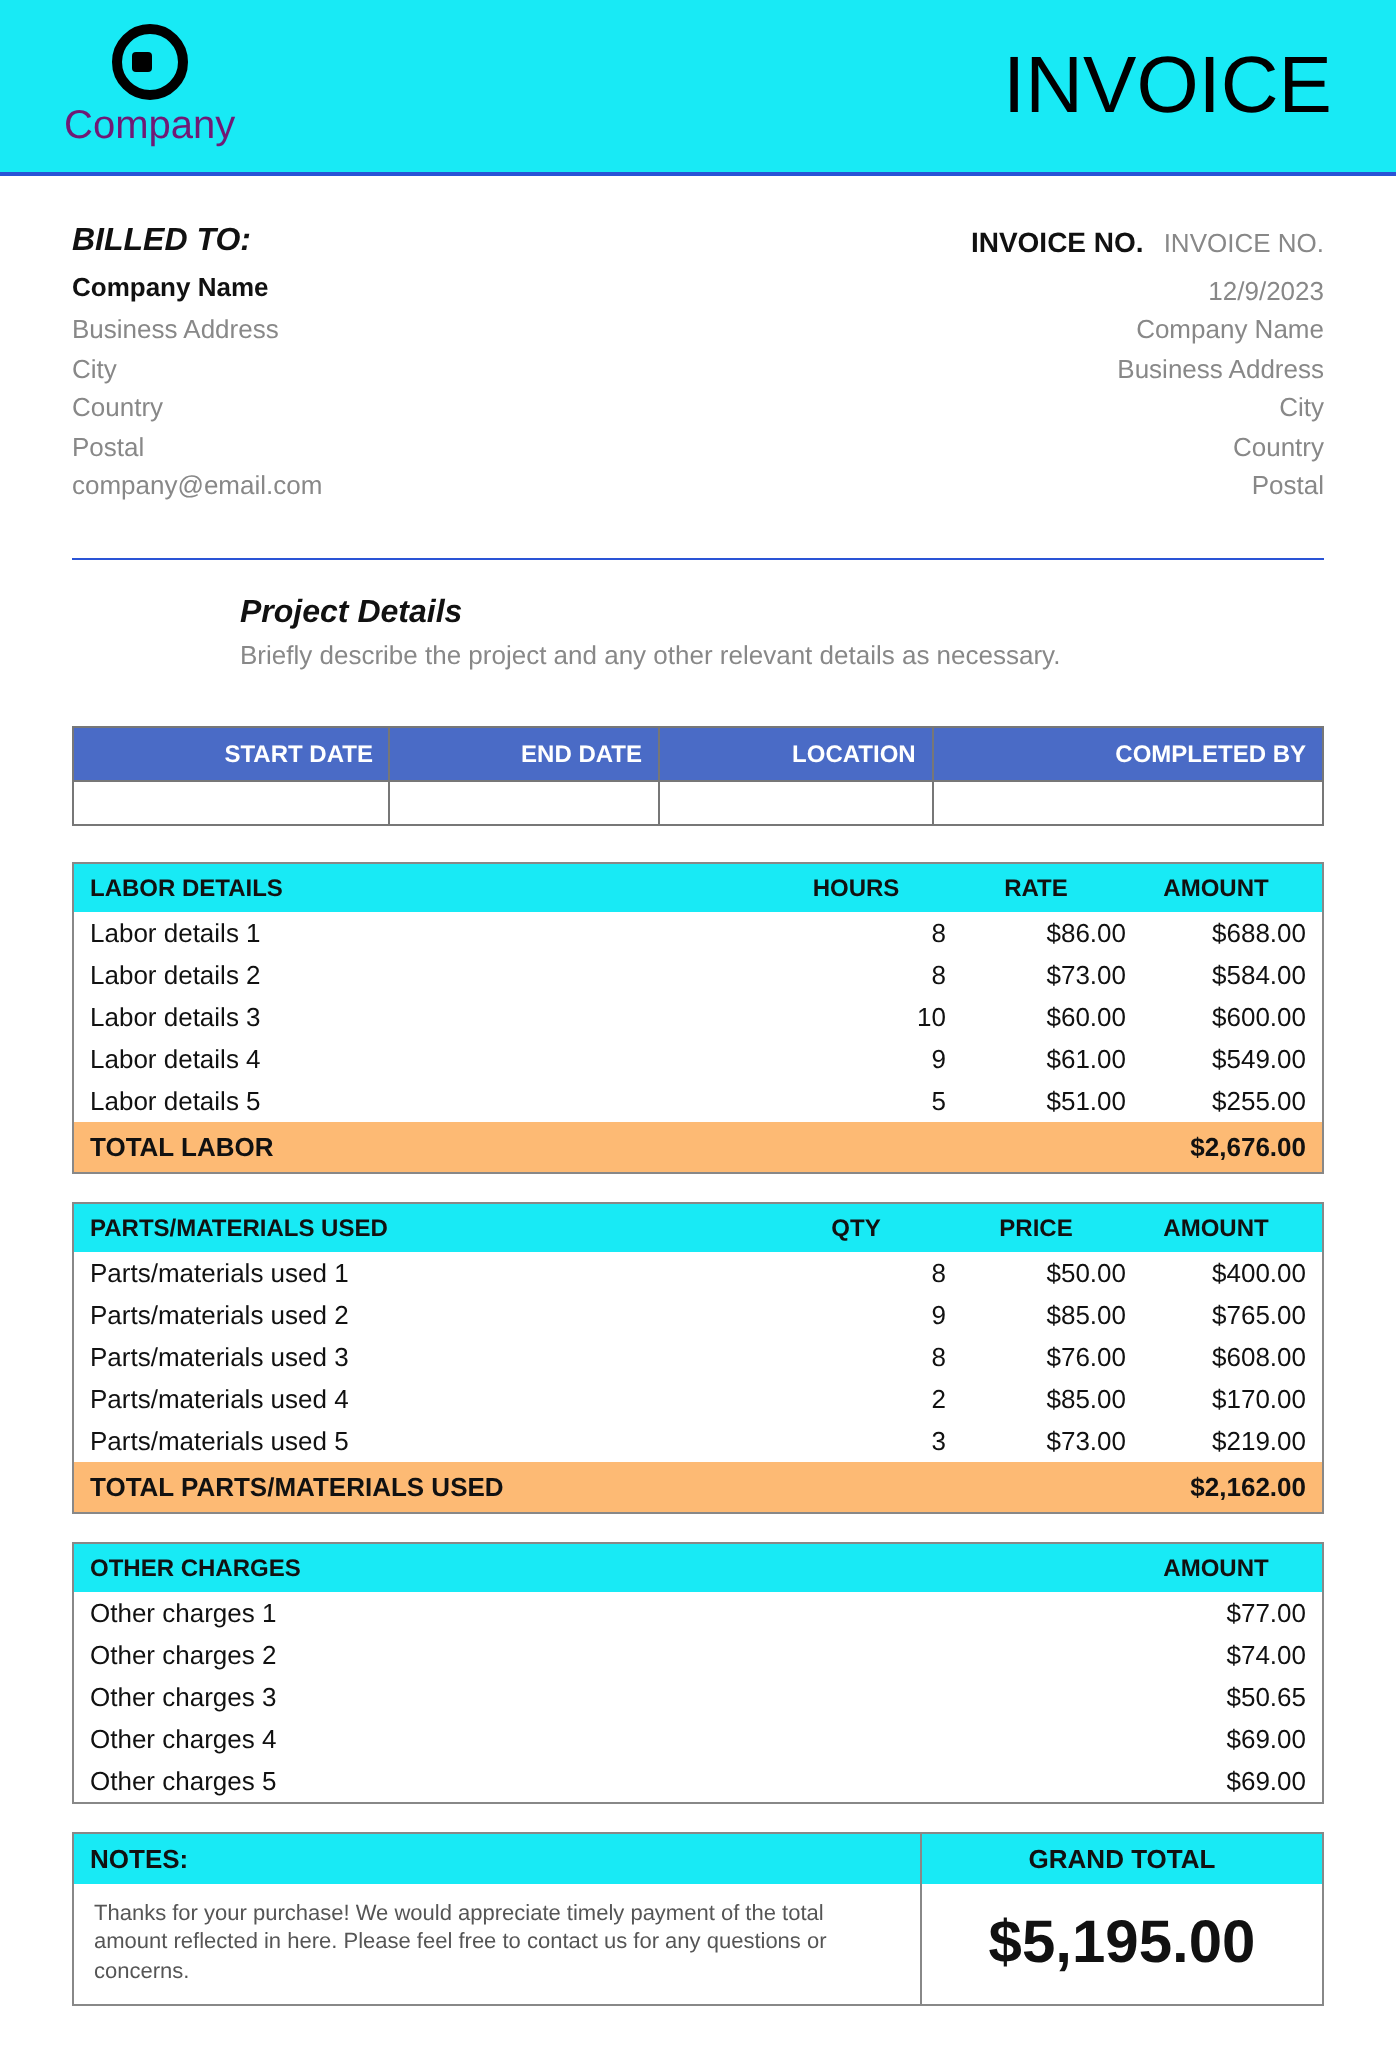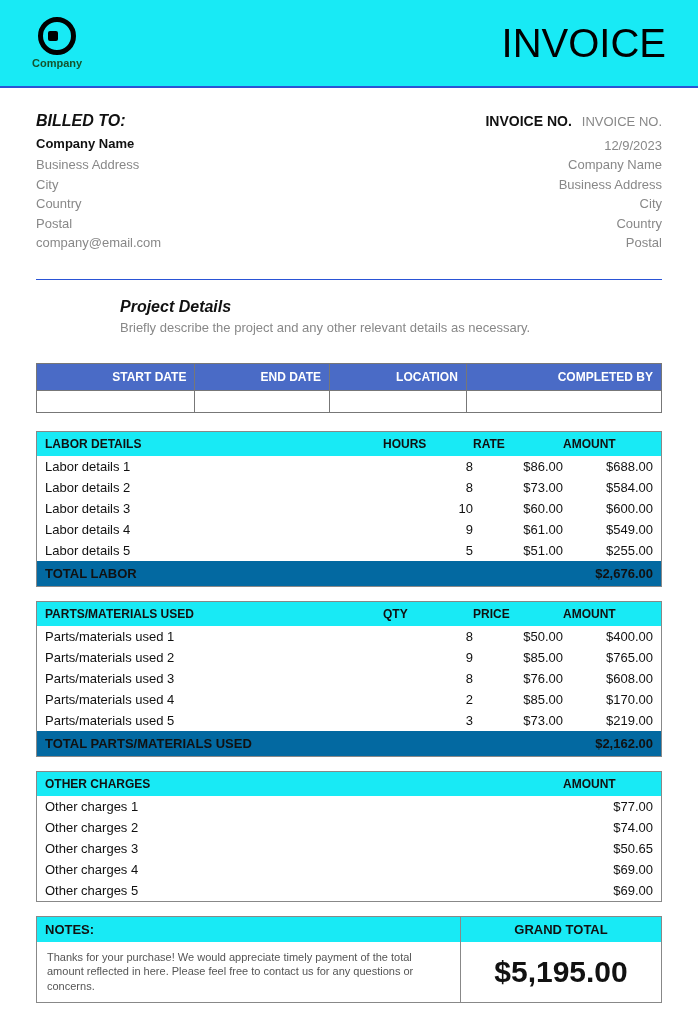--- a/index.html
+++ b/index.html
@@ -22,21 +22,21 @@
   .logo-wrap { display: flex; flex-direction: column; align-items: center; }
   .logo-circle {
     width: 38px; height: 38px; border-radius: 50%;
     border: 5px solid #000; display: flex; align-items: center; justify-content: center;
     margin-bottom: 2px;
   }
   .logo-inner {
     width: 10px; height: 10px; background: #000; border-radius: 2px;
     transform: translateX(-4px);
   }
-  .logo-text { font-weight: 700; font-size: 11px; color:#14532d; }
+  .logo-text { font-weight: 400; font-size: 20px; color:#701a75; }
   .invoice-title { font-weight: 400; font-size: 40px; color: #000; letter-spacing: 0px;}
   .main { padding: 24px 36px 20px 36px; }
   .info-row { display: flex; justify-content: space-between; }
   .billed { }
   .billed h3 { margin: 0 0 6px 0; font-size: 16px; font-weight: 800; font-style: italic; }
   .billed .company { font-weight: 700; font-size: 13px; margin-bottom: 4px;}
   .muted { color: #888; font-size: 13px; line-height: 1.5;}
   .inv-meta { text-align: right; }
   .inv-no-row { display:flex; gap:10px; justify-content:flex-end; align-items:baseline; margin-bottom:4px;}
   .inv-no-label { font-weight:800; font-size:14px;}
@@ -49,26 +49,26 @@
     background:#4a6bc6; color:#fff; text-align:right; font-size:12px;
     padding:6px 8px; border:1px solid #777; font-weight:800;
   }
   table.sched td { border:1px solid #777; height:22px; padding:4px 8px; font-size:12px;}
   .sect { border:1px solid #888; margin-bottom: 14px; }
   .sect-head {
     background:#18eaf5; display:flex; font-weight:800; font-size:12px;
     padding:5px 8px;
   }
   .sect-head .c1 { flex:1; text-align:left;}
-  .sect-head .cn { width:90px; text-align:left;}
+  .sect-head .cn { width:90px; text-align:center;}
   .row { display:flex; font-size:13px; padding:3px 8px; }
   .row .c1 { flex:1; text-align:left;}
   .row .cn { width:90px; text-align:right;}
   .sect-total {
-    background:#0369a1; display:flex; font-weight:800; font-size:13px;
+    background:#fdba74; display:flex; font-weight:800; font-size:13px;
     padding:5px 8px;
   }
   .sect-total .c1 { flex:1; text-align:left;}
   .sect-total .cn { width:90px; text-align:right;}
   .bottom { display:flex; border:1px solid #888; }
   .notes { flex:1; border-right:1px solid #888; }
   .notes-head { background:#18eaf5; font-weight:800; padding:5px 8px; font-size:13px;}
   .notes-body { font-size:11px; color:#555; padding:8px 10px; line-height:1.35;}
   .grand { width:200px; text-align:center; display:flex; flex-direction:column;}
   .grand-head { background:#18eaf5; font-weight:800; padding:5px 8px; font-size:13px;}

